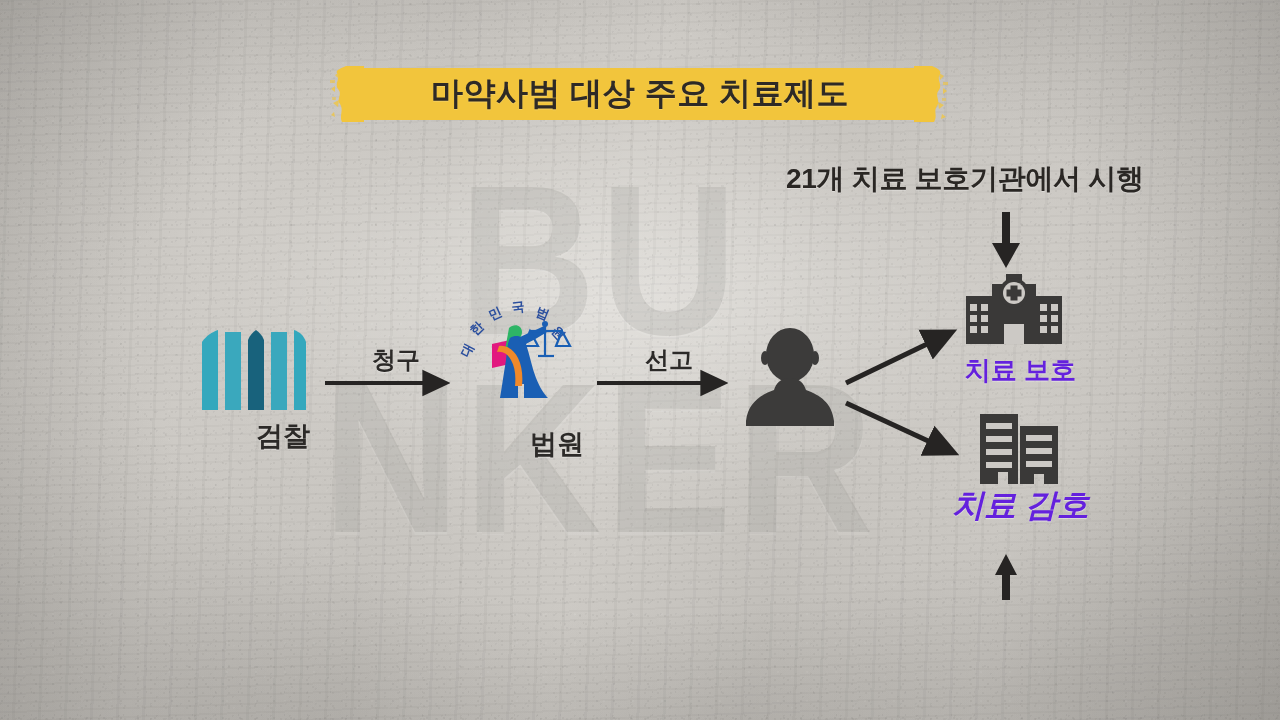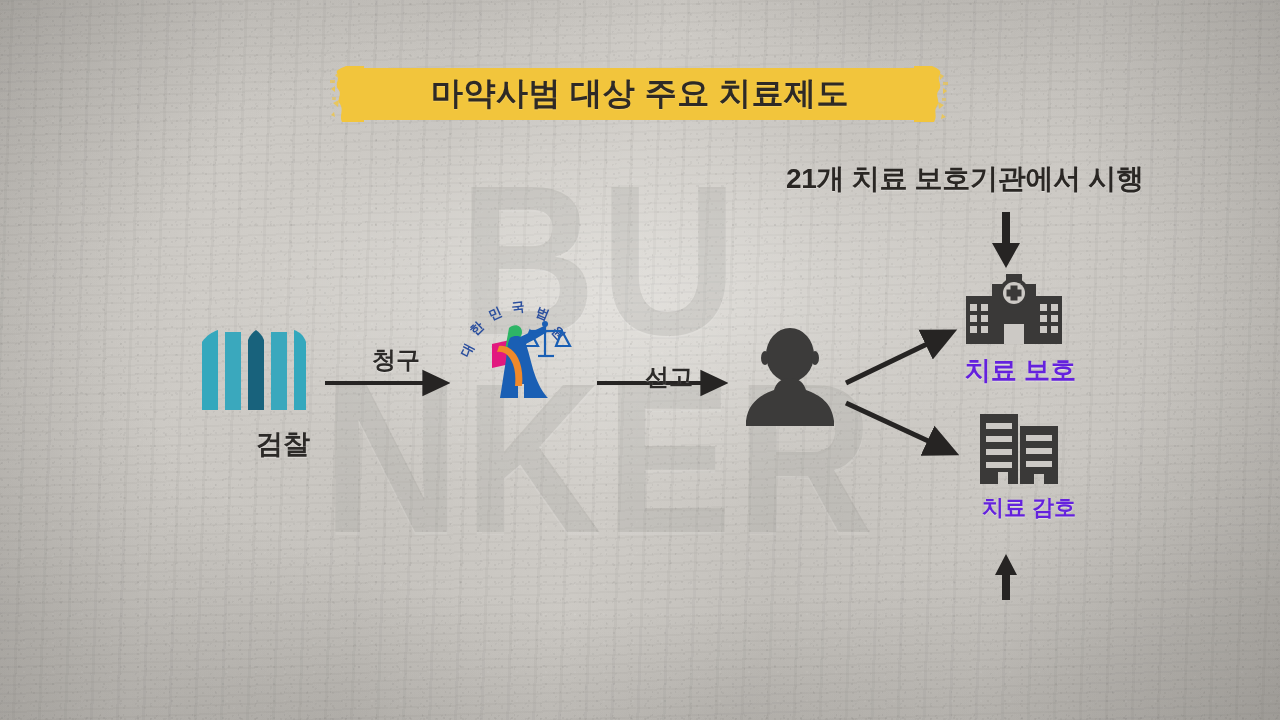--- a/index.html
+++ b/index.html
@@ -190,21 +190,21 @@
   </svg>
 
   <div class="node" style="left:196px; top:330px; width:114px;">
     <svg class="pros-icon" style="position:relative; left:0; top:0; margin:0 auto;" width="106" height="80" viewBox="0 0 106 80">
       <path d="M2,12 C6,6 12,2 18,0 L18,80 L2,80 Z" fill="#34a8bd"></path>
       <rect x="25" y="2" width="16" height="78" fill="#3aa8bd"></rect>
       <path d="M48,10 C50,5 53,2 56,0 C59,2 62,5 64,10 L64,80 L48,80 Z" fill="#18627c"></path>
       <rect x="71" y="2" width="16" height="78" fill="#3aa8bd"></rect>
       <path d="M94,0 C100,2 104,6 106,12 L106,80 L94,80 Z" fill="#34a8bd"></path>
     </svg>
-    <div class="node-label" style="font-size:27px; margin-top:16px;">검찰</div>
+    <div class="node-label" style="font-size:27px; margin-top:8px;">검찰</div>
   </div>
 
   <div class="node" style="left:452px; top:298px; width:132px;">
     <svg style="margin:0 auto;" width="132" height="122" viewBox="0 0 132 122">
 
       <g fill="#2b4f9e" font-family="'Liberation Sans', sans-serif" font-size="13" font-weight="700">
         <text transform="translate(16,60) rotate(-62)">대</text>
         <text transform="translate(23,38) rotate(-44)">한</text>
         <text transform="translate(39,22) rotate(-24)">민</text>
         <text transform="translate(60,14) rotate(-6)">국</text>
@@ -225,20 +225,21 @@
 
       <g stroke="#1a5fb4" stroke-width="2.2" fill="none">
         <line x1="93" y1="26" x2="93" y2="58"></line>
         <line x1="78" y1="33" x2="110" y2="33"></line>
         <path d="M78,33 L72,48 L86,48 Z"></path>
         <path d="M110,33 L104,48 L118,48 Z"></path>
         <line x1="86" y1="58" x2="102" y2="58"></line>
       </g>
       <circle cx="93" cy="26" r="3" fill="#1a5fb4"></circle>
     </svg>
+    <div class="node-label" style="font-size:27px; margin-top:6px;">법원</div>
   </div>
 
   <div class="node" style="left:740px; top:326px; width:100px;">
     <svg style="margin:0 auto;" width="100" height="100" viewBox="0 0 100 100">
       <ellipse cx="50" cy="29" rx="24" ry="27" fill="#3c3b3a"></ellipse>
       <ellipse cx="25" cy="32" rx="4" ry="7" fill="#3c3b3a"></ellipse>
       <ellipse cx="75" cy="32" rx="4" ry="7" fill="#3c3b3a"></ellipse>
       <path d="M50,52 C60,52 64,58 66,64 C80,69 92,77 94,95 L94,100 L6,100 L6,95 C8,77 20,69 34,64 C36,58 40,52 50,52 Z" fill="#3c3b3a"></path>
     </svg>
   </div>
@@ -279,21 +280,21 @@
       <g fill="#ccc9c5">
         <rect x="24" y="9" width="26" height="6"></rect>
         <rect x="24" y="22" width="26" height="6"></rect>
         <rect x="24" y="35" width="26" height="6"></rect>
         <rect x="24" y="48" width="26" height="6"></rect>
         <rect x="64" y="21" width="26" height="6"></rect>
         <rect x="64" y="34" width="26" height="6"></rect>
         <rect x="64" y="47" width="26" height="6"></rect>
       </g>
     </svg>
-    <div class="node-label purple" style="font-size:22px; margin-top:9px;">치료 감호</div>
+    <div class="node-label purple" style="font-size:32px; font-style:italic;">치료 감호</div>
   </div>
 
   <div class="edge-label" style="left:354px; top:344px;">청구</div>
-  <div class="edge-label" style="left:627px; top:361px;">선고</div>
+  <div class="edge-label" style="left:627px; top:344px;">선고</div>
 
   <div class="headline" style="left:786px; top:160px;">21개 치료 보호기관에서 시행</div>
 
 </div>
 
 </body></html>

